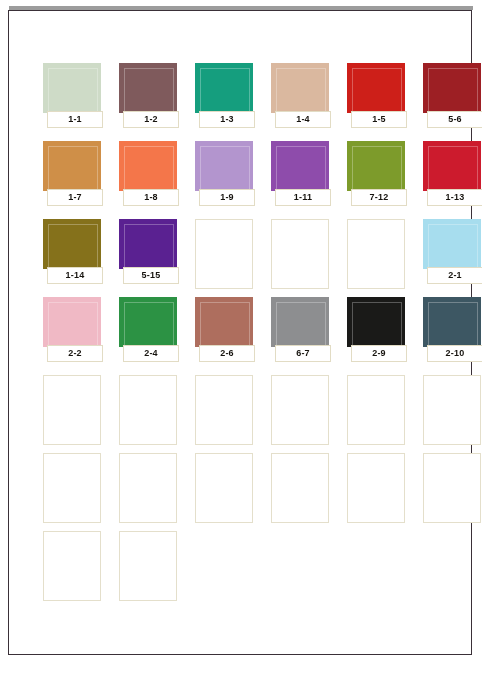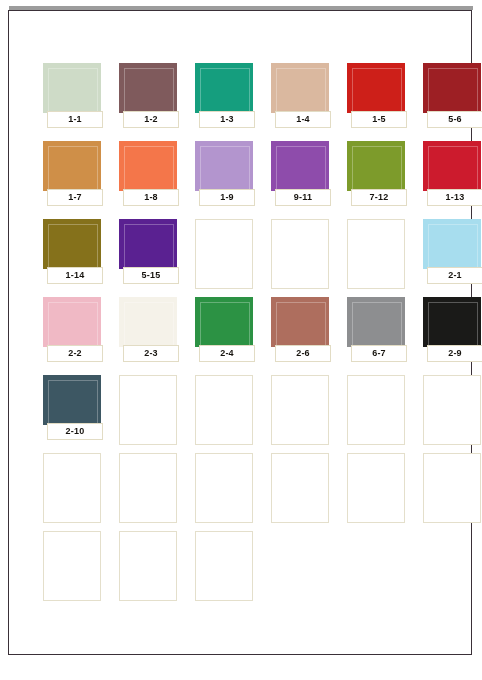--- a/index.html
+++ b/index.html
@@ -160,21 +160,21 @@
       <div class="cell">
         <div class="chip" style="background: rgb(179, 149, 206);">
           <div class="chip-inner"></div>
         </div>
         <div class="chip-label">1-9</div>
       </div>
       <div class="cell">
         <div class="chip" style="background: rgb(142, 76, 171);">
           <div class="chip-inner"></div>
         </div>
-        <div class="chip-label">9-11</div>
+        <div class="chip-label">1-11</div>
       </div>
       <div class="cell">
         <div class="chip" style="background: rgb(125, 155, 43);">
           <div class="chip-inner"></div>
         </div>
         <div class="chip-label">7-12</div>
       </div>
       <div class="cell">
         <div class="chip" style="background: rgb(204, 27, 45);">
           <div class="chip-inner"></div>
@@ -200,26 +200,20 @@
         <div class="chip" style="background: rgb(167, 221, 238);">
           <div class="chip-inner"></div>
         </div>
         <div class="chip-label">2-1</div>
       </div>
       <div class="cell">
         <div class="chip" style="background: rgb(240, 185, 197);">
           <div class="chip-inner"></div>
         </div>
         <div class="chip-label">2-2</div>
-      </div>
-      <div class="cell">
-        <div class="chip" style="background: rgb(245, 242, 233);">
-          <div class="chip-inner"></div>
-        </div>
-        <div class="chip-label">2-3</div>
       </div>
       <div class="cell">
         <div class="chip" style="background: rgb(44, 146, 68);">
           <div class="chip-inner"></div>
         </div>
         <div class="chip-label">2-4</div>
       </div>
       <div class="cell">
         <div class="chip" style="background: rgb(174, 110, 94);">
           <div class="chip-inner"></div>

